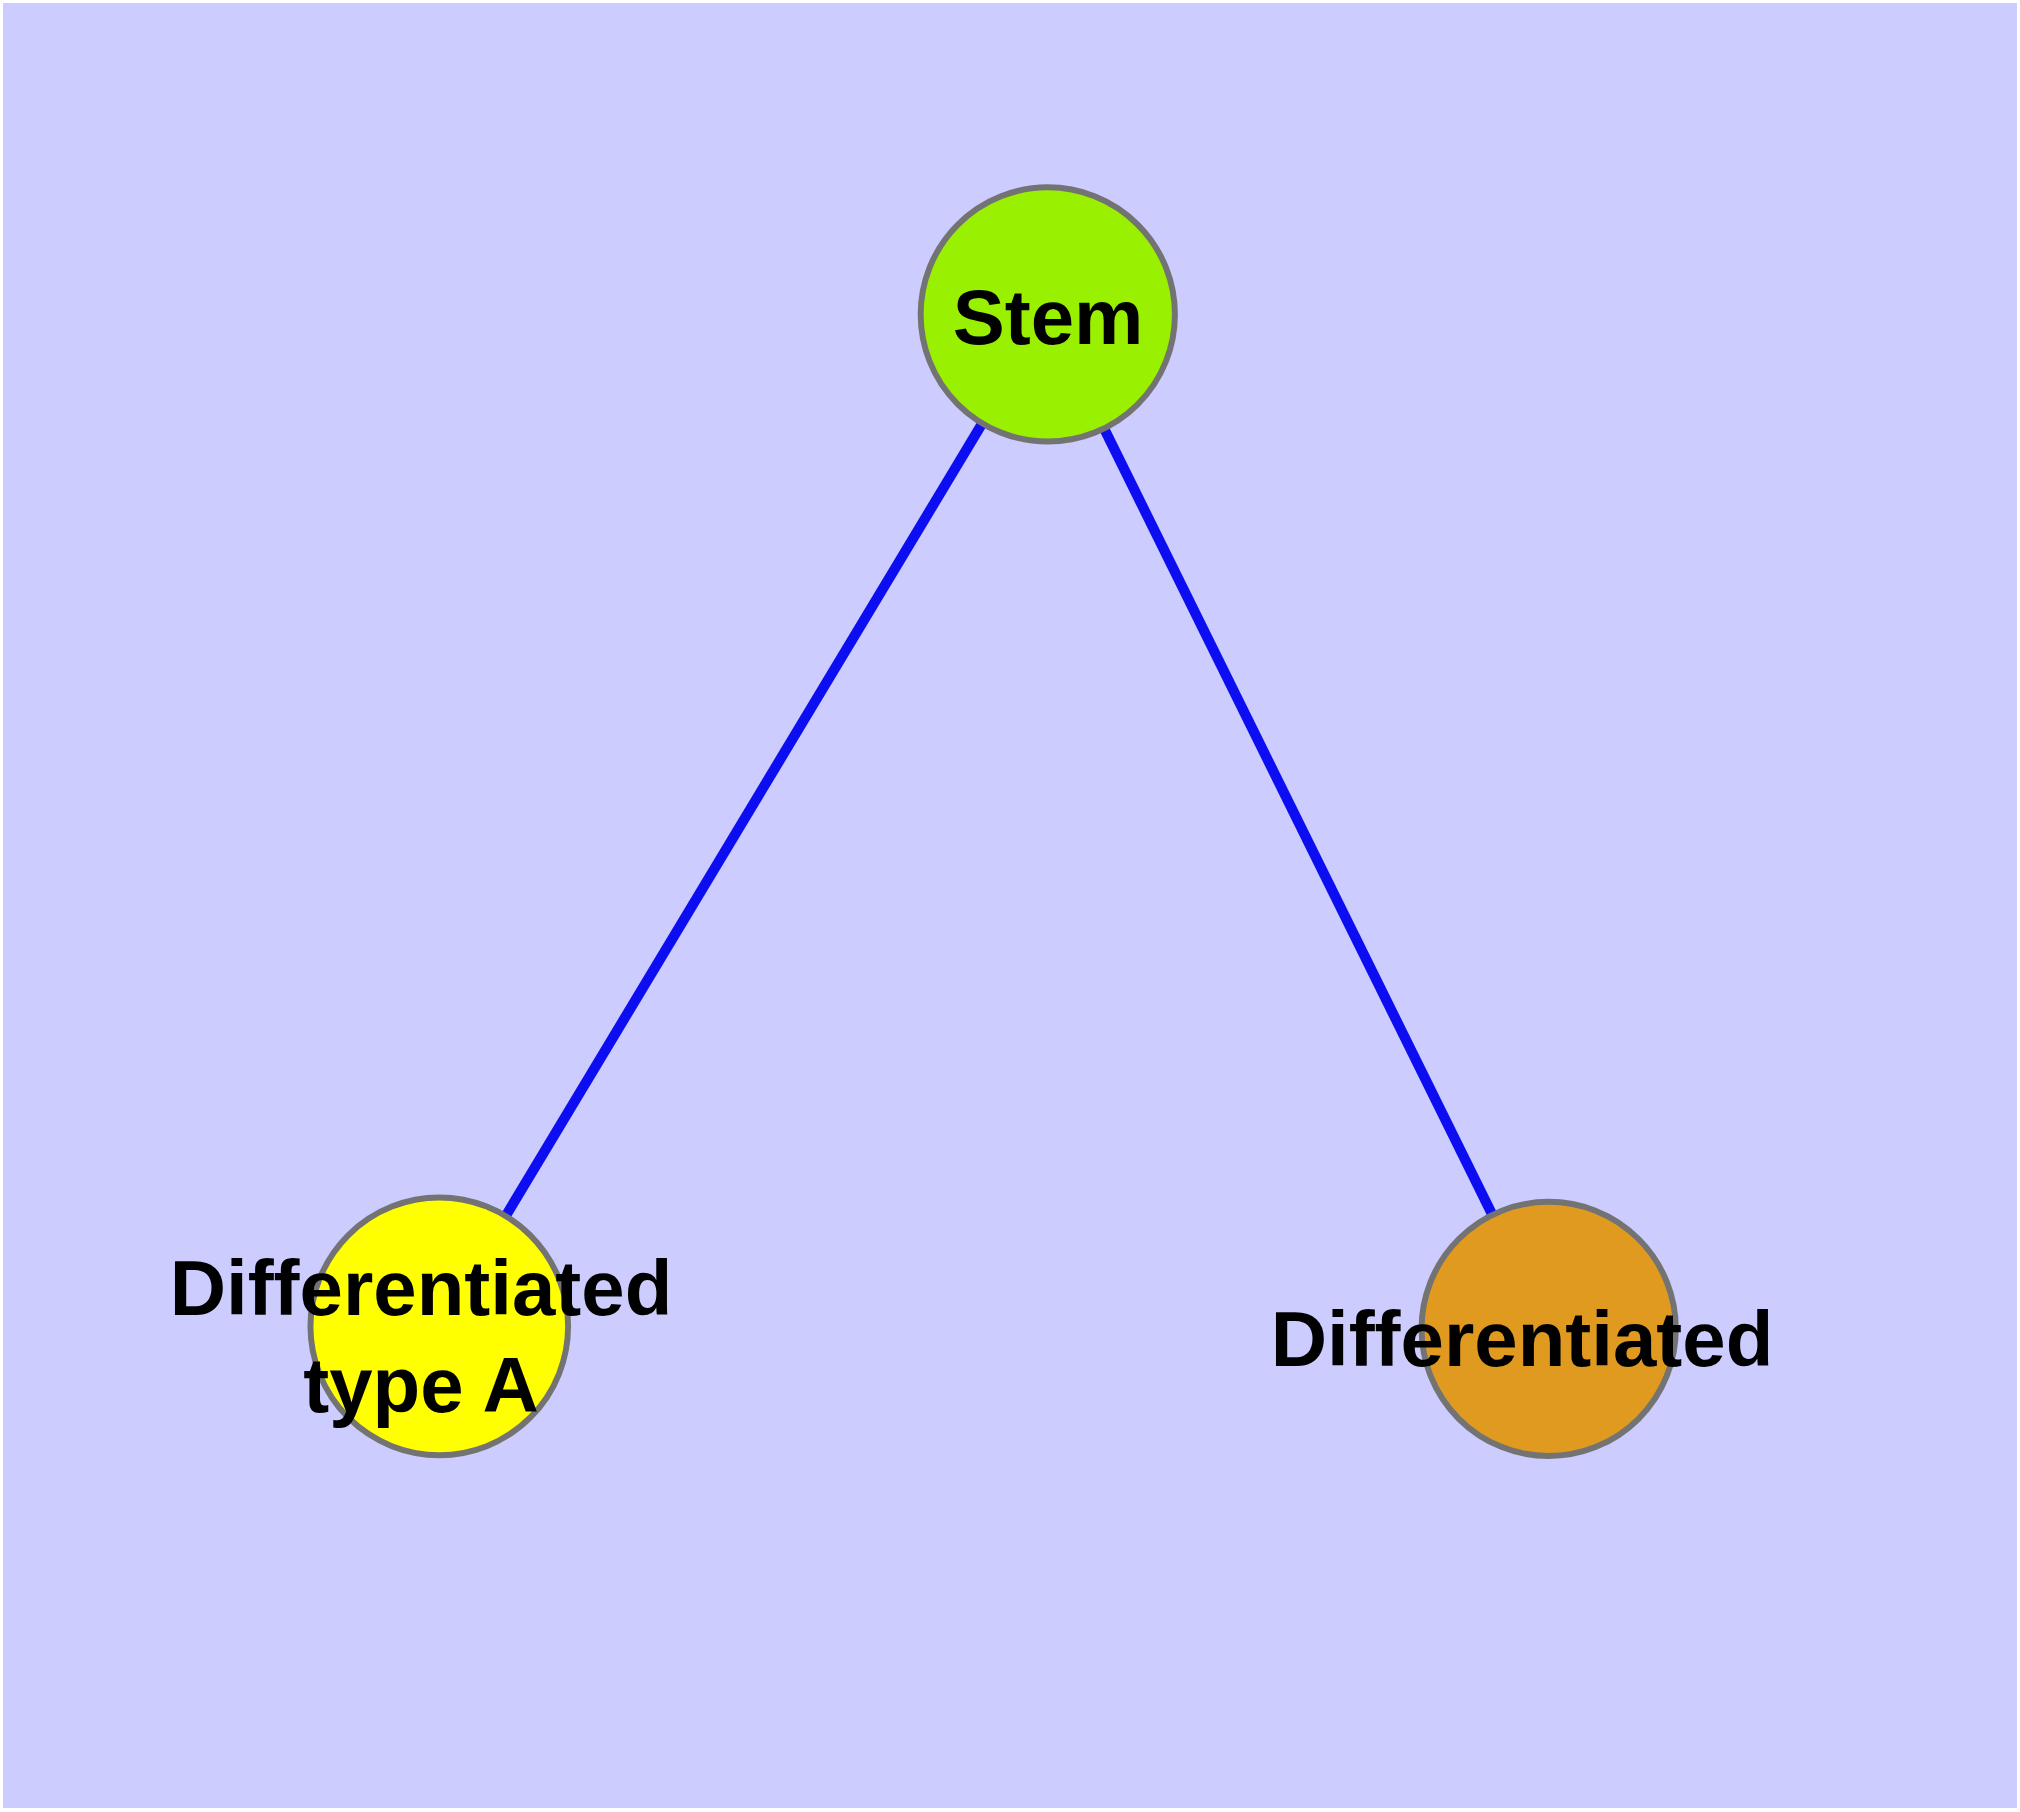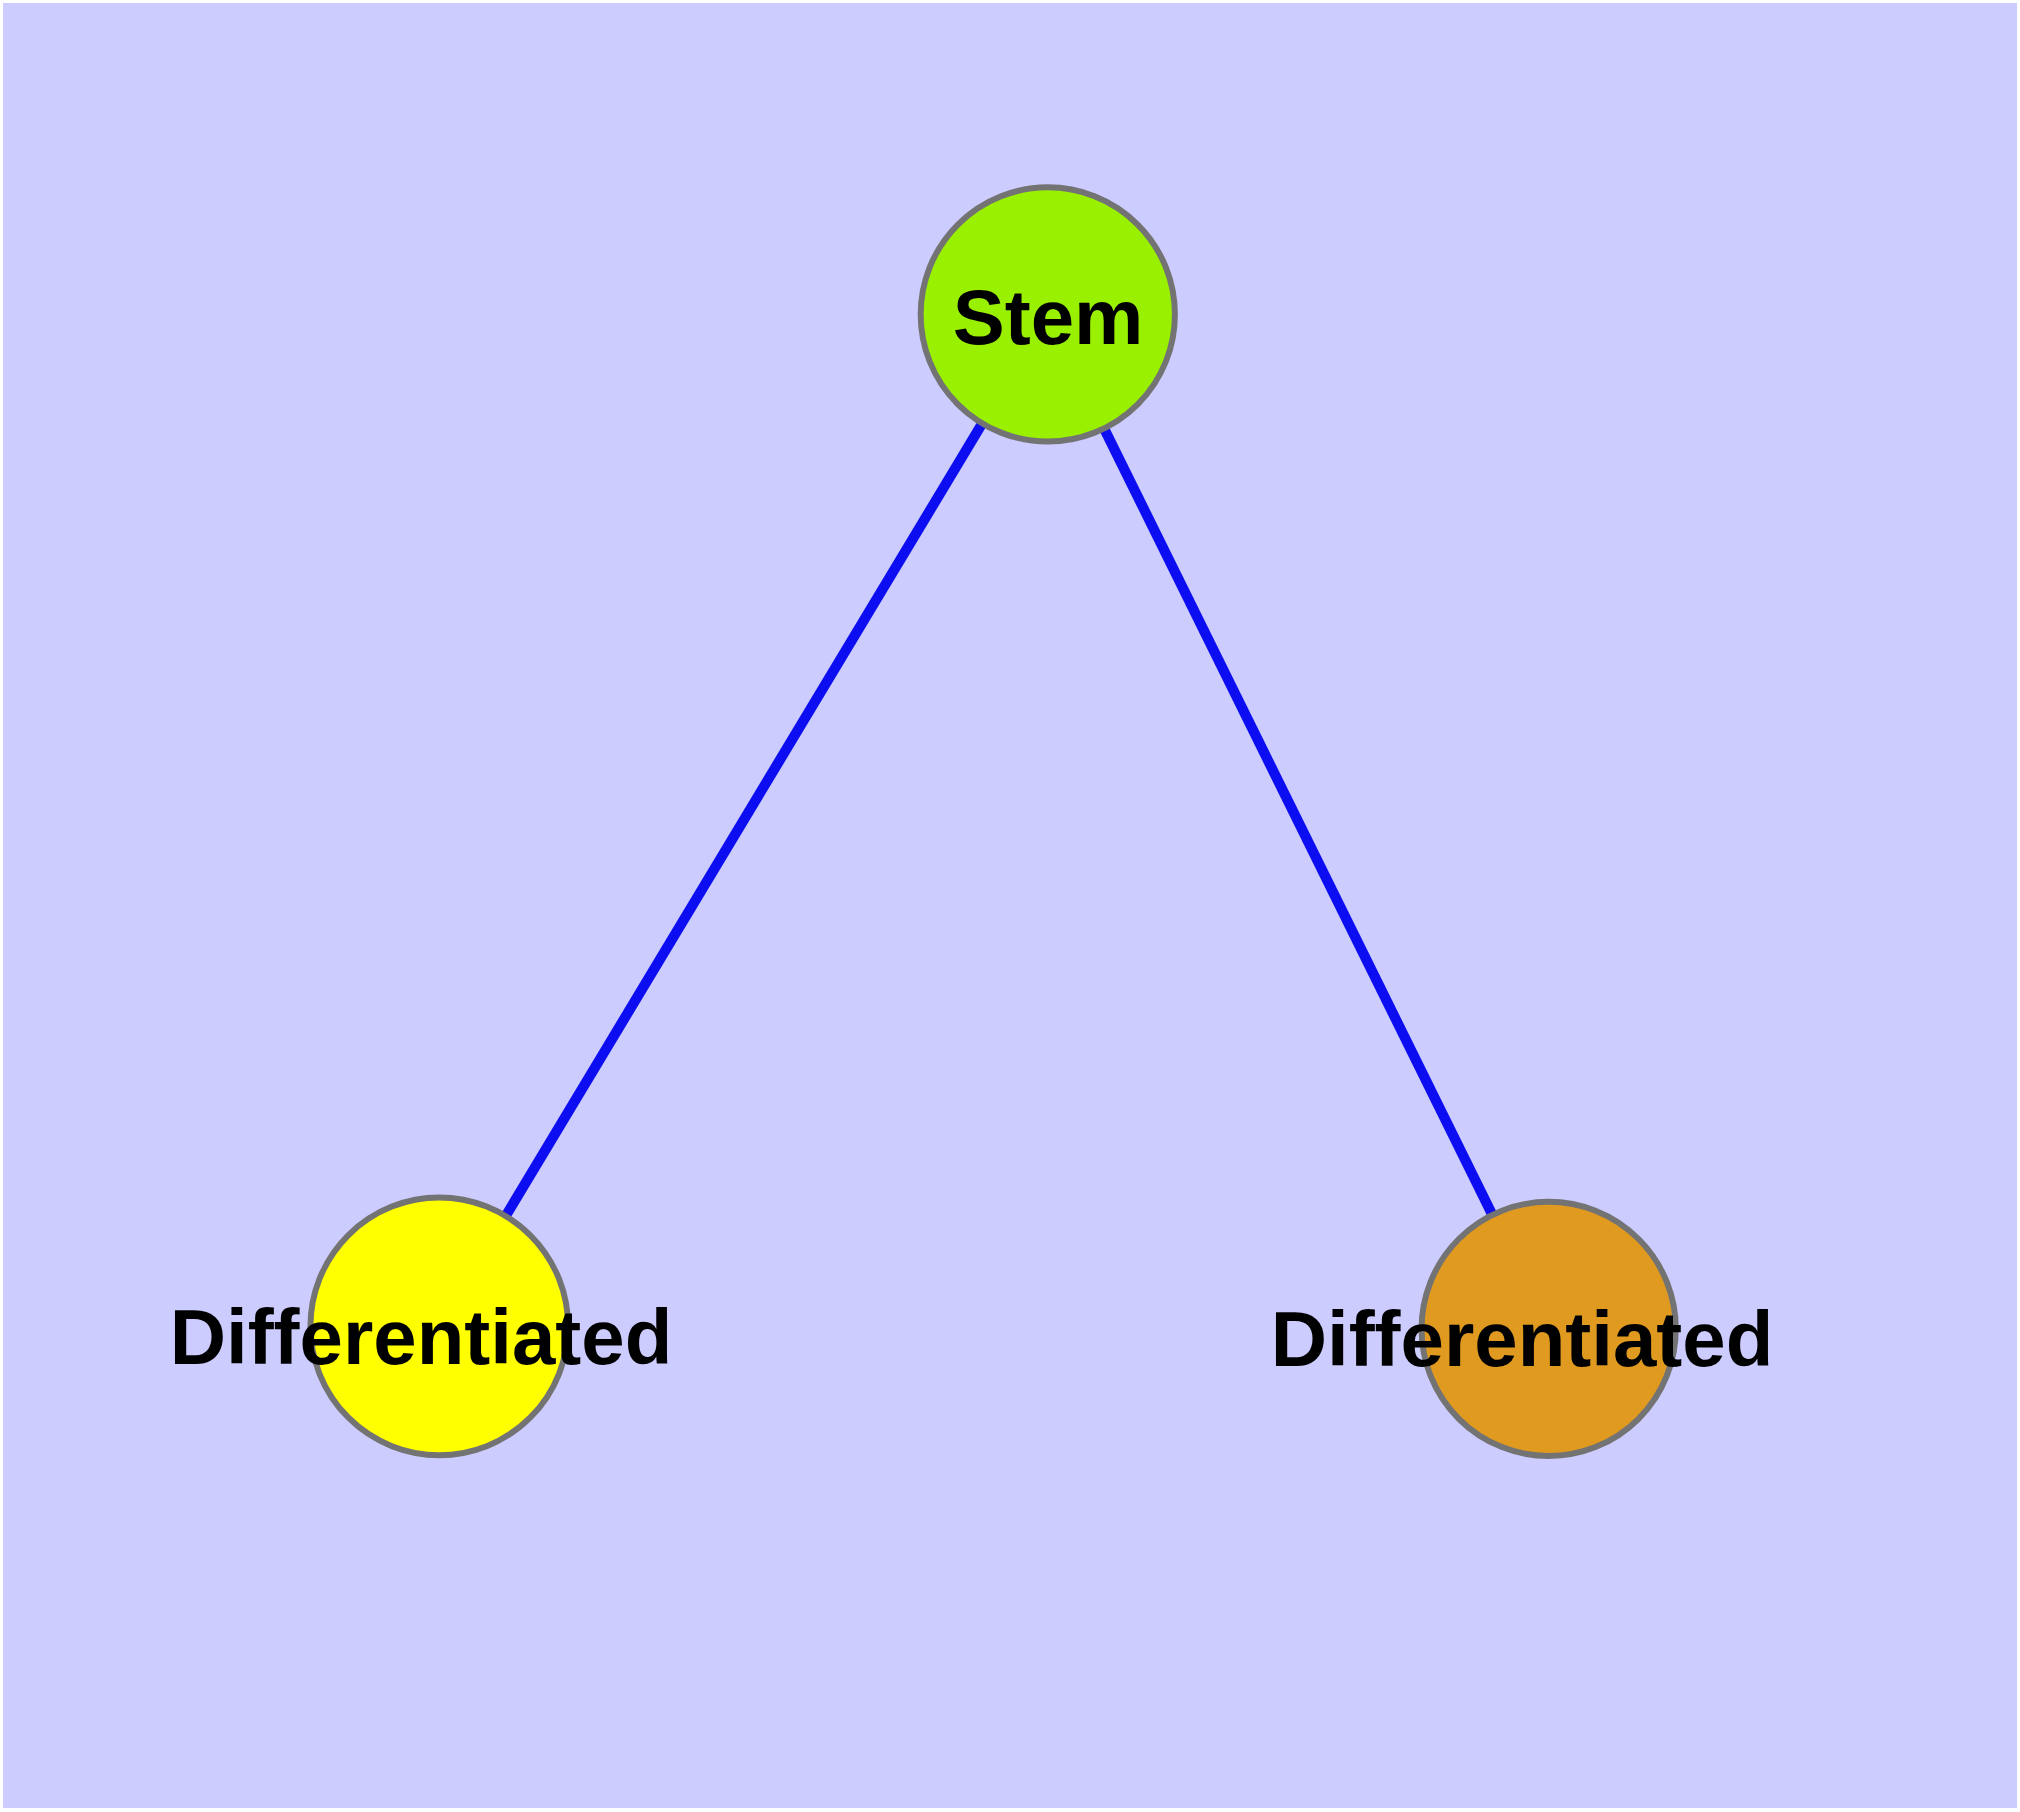--- a/index.html
+++ b/index.html
@@ -60,19 +60,20 @@
       <circle cx="518" cy="1565" r="152" fill="#ffff00" stroke="#737373" stroke-width="7"></circle>
       <circle cx="1827" cy="1568" r="150" fill="#e09a20" stroke="#737373" stroke-width="7"></circle>
     </svg>
 
   <div class="node-label" id="label-stem" style="left: 1048px; top: 317px; color: rgb(0, 0, 0);">
     <span class="label-line">Stem</span>
   </div>
 
   <div class="node-label" id="label-type-a" style="left: 421px; top: 1337px; color: rgb(0, 0, 0);">
     <span class="label-line">Differentiated</span>
+    <span class="label-line">type A</span>
   </div>
 
   <div class="node-label" id="label-type-b" style="left: 1522px; top: 1339px; color: rgb(0, 0, 0);">
     <span class="label-line">Differentiated</span>
   </div>
 </div>
 
 
 </body></html>

